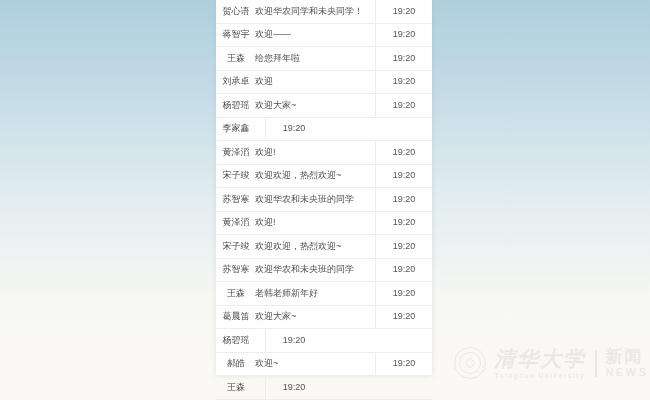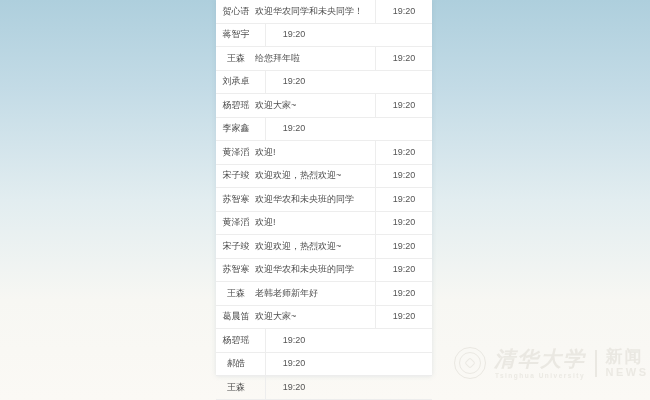--- a/index.html
+++ b/index.html
@@ -55,31 +55,33 @@
 <div class="panel">
   <div id="rows">
   <div class="row">
     <div class="cell name">贺心语</div>
     <div class="cell msg">欢迎华农同学和未央同学！！！！！！！</div>
     <div class="cell time">19:20</div>
   </div>
 
   <div class="row">
     <div class="cell name">蒋智宇</div>
+    <div class="cell msg">欢迎——</div>
     <div class="cell time">19:20</div>
   </div>
 
   <div class="row">
     <div class="cell name">王森</div>
     <div class="cell msg">给您拜年啦</div>
     <div class="cell time">19:20</div>
   </div>
 
   <div class="row">
     <div class="cell name">刘承卓</div>
+    <div class="cell msg">欢迎</div>
     <div class="cell time">19:20</div>
   </div>
 
   <div class="row">
     <div class="cell name">杨碧瑶</div>
     <div class="cell msg">欢迎大家~</div>
     <div class="cell time">19:20</div>
   </div>
 
   <div class="row">
@@ -135,20 +137,21 @@
     <div class="cell time">19:20</div>
   </div>
 
   <div class="row">
     <div class="cell name">杨碧瑶</div>
     <div class="cell time">19:20</div>
   </div>
 
   <div class="row">
     <div class="cell name">郝皓</div>
+    <div class="cell msg">欢迎~</div>
     <div class="cell time">19:20</div>
   </div>
 
   <div class="row">
     <div class="cell name">王森</div>
     <div class="cell time">19:20</div>
   </div>
 </div>
 </div>
 

